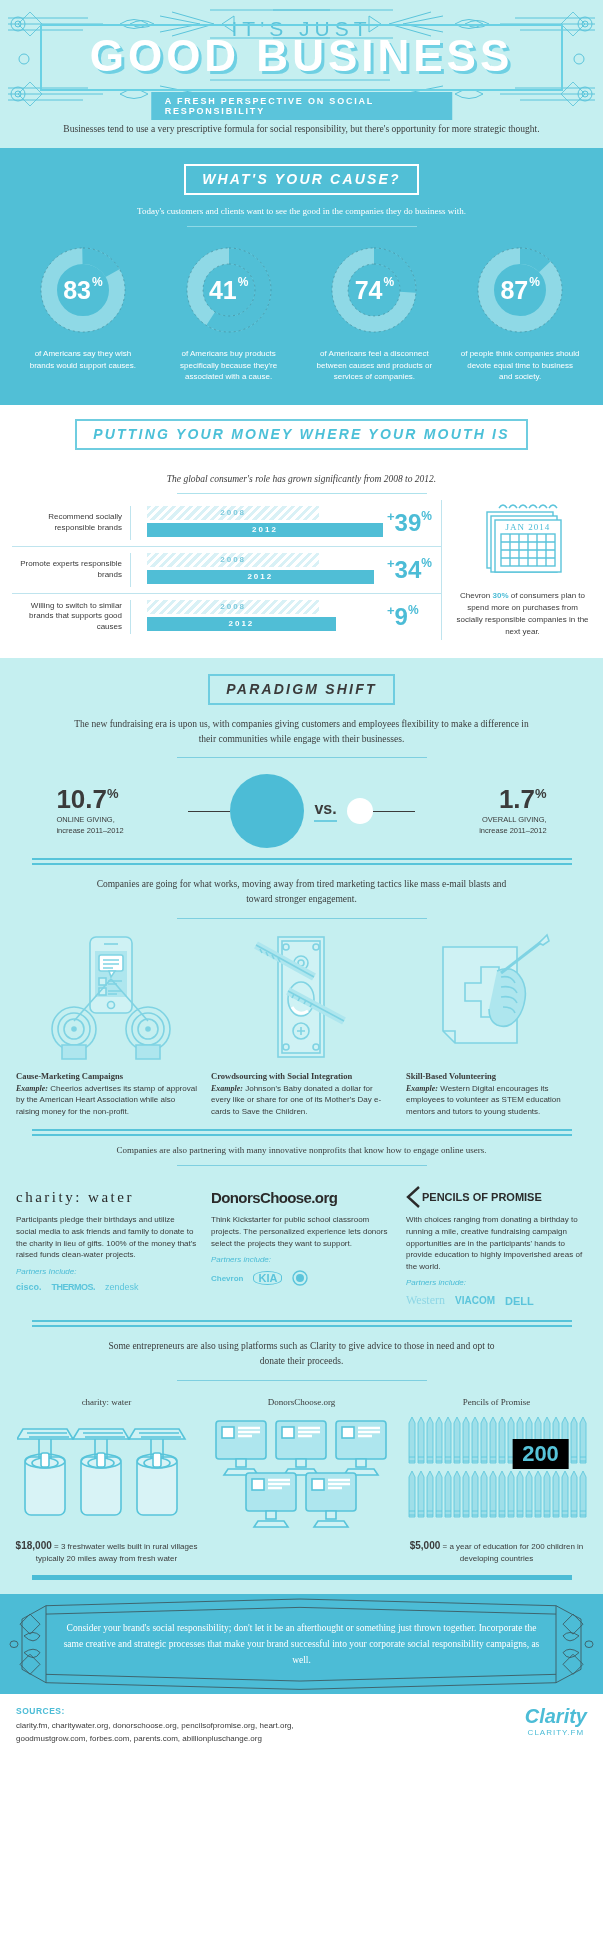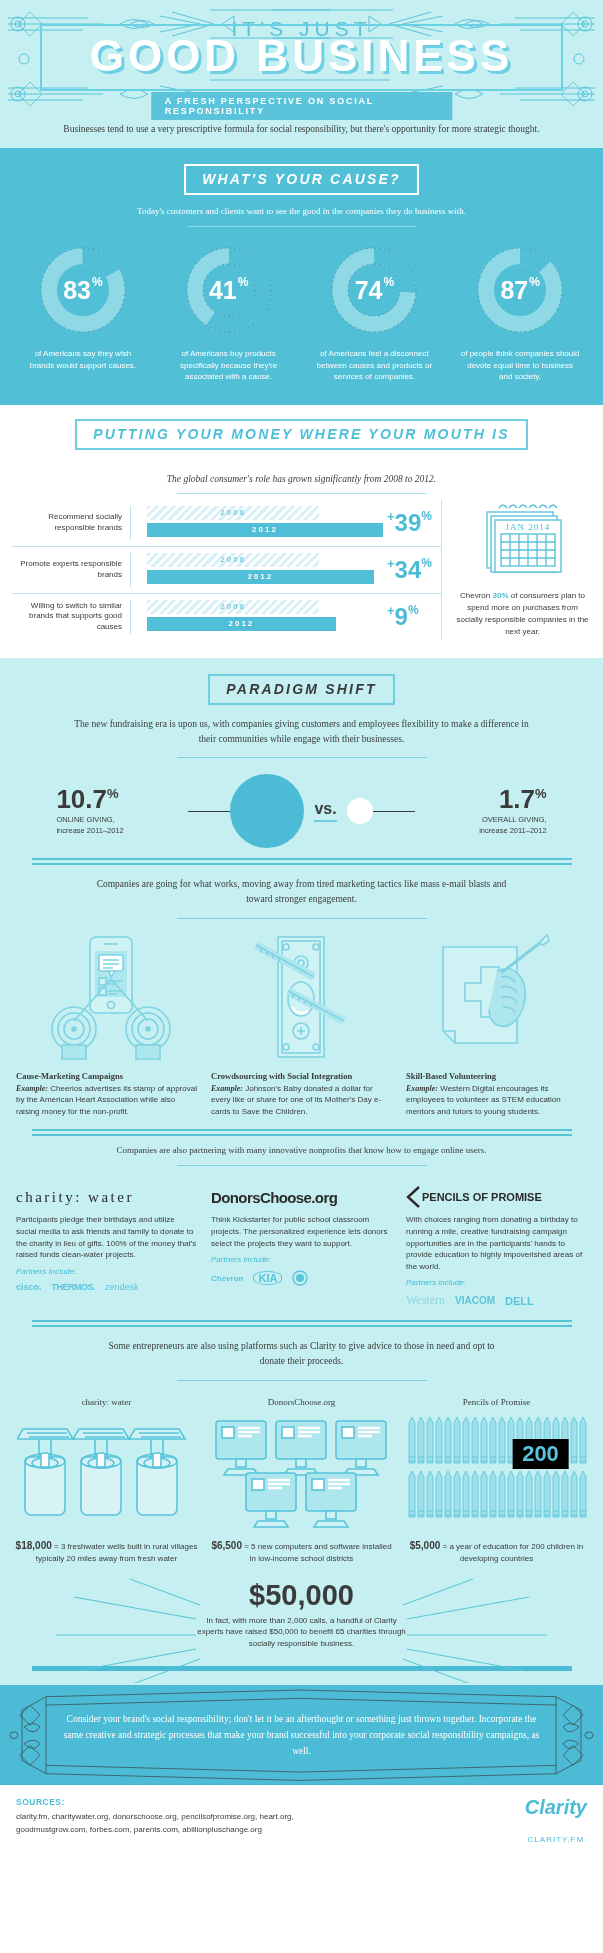--- a/index.html
+++ b/index.html
@@ -155,21 +155,21 @@
   .foot-band .txt {
     position:relative; z-index:2; color:#fff; font-size:9.5px; line-height:1.7;
     text-align:center; padding:0 62px;
   }
   .foot-band svg.orn2 { position:absolute; inset:0; width:100%; height:100%; }
   .sources { background:#fff; padding:12px 16px 14px; display:flex; justify-content:space-between; align-items:flex-start;}
   .sources .s-h { color:#4cbcd6; font-size:8.5px; font-weight:bold; letter-spacing:.5px; margin-bottom:4px; }
   .sources .s-b { font-size:8px; line-height:1.6; }
   .brand { text-align:center; }
   .brand .bname { font-size:20px; font-weight:bold; color:#4cbcd6; font-style:italic; line-height:1; }
-  .brand .burl { font-size:8px; color:#4cbcd6; letter-spacing:1px; margin-top:18px; }
+  .brand .burl { font-size:8px; color:#4cbcd6; letter-spacing:1px; margin-top:2px; }
   .bar-stroke { height:5px; background:#4cbcd6; width:540px; margin:10px auto 0; }
 </style>
 </head>
 <body>
 
 <div class="page">
 
   <section class="hero">
     <div class="hero-inner">
       <svg class="orn" viewBox="0 0 603 118">
@@ -603,21 +603,20 @@
             </g>
             <g transform="translate(90,52)">
               <rect x="4" y="8" width="50" height="38" rx="3" fill="#aee6ee"></rect>
               <rect x="10" y="14" width="12" height="11" fill="#fff"></rect>
               <path d="M26 15h22 M26 19h22 M26 23h14" stroke="#fff" stroke-width="2.4"></path>
               <path d="M24 46 h10 v8 h-10z" fill="#cff2f4"></path>
               <path d="M16 56 h26 l4 6 h-34z" fill="#cff2f4"></path>
             </g>
           </g>
         </svg>
-        <div class="tcap"><b>$6,500</b><span> = 5 new computers and software installed in low-income school districts</span></div>
       </div>
 
       <div class="tier">
         <div class="tname">Pencils of Promise</div>
         <div style="position:relative;width:180px;margin:0 auto">
           <svg width="180" height="116" viewBox="0 0 180 116">
             <defs>
               <g id="pncl">
                 <path d="M3 0 l3 6 v40 h-6 v-40z" fill="#9fdfe9" stroke="#57c4da" stroke-width=".8"></path>
                 <path d="M0 40 h6 M0 44 h6" stroke="#57c4da" stroke-width=".8"></path>
@@ -667,30 +666,20 @@
             </g>
           </svg>
           <div style="position:absolute;top:26px;left:50%;transform:translateX(-50%);background:#000000;padding:2px 10px;margin-left:44px;">
             <span style="font-size:22px;font-weight:bold;color:#57c4da">200</span>
           </div>
         </div>
         <div class="tcap"><b>$5,000</b><span> = a year of education for 200 children in developing countries</span></div>
       </div>
     </div>
 
-    <div class="burst">
-      <svg width="603" height="110" viewBox="0 0 603 110" style="left:0">
-        <g stroke="#57c4da" stroke-width="1" fill="none">
-          <path d="M130 6 L200 32 M74 24 L196 46 M56 62 L196 62 M76 98 L196 76 M130 112 L200 86"></path>
-          <path d="M473 6 L403 32 M529 24 L407 46 M547 62 L407 62 M527 98 L407 76 M473 112 L403 86"></path>
-        </g>
-      </svg>
-      <div class="big">$50,000</div>
-      <div class="bcap">In fact, with more than 2,000 calls, a handful of Clarity experts have raised $50,000 to benefit 65 charities through socially responsible business.</div>
-    </div>
 
     <div class="bar-stroke"></div>
   </section>
 
   <section class="foot-band">
     <svg class="orn2" viewBox="0 0 603 120" preserveAspectRatio="none">
       <g fill="none" stroke="#3b4d52" stroke-width="1" opacity=".85">
         <path d="M46 14 L300 6 L556 14"></path>
         <path d="M46 24 L300 16 L556 24"></path>
         <path d="M46 106 L300 114 L556 106"></path>

